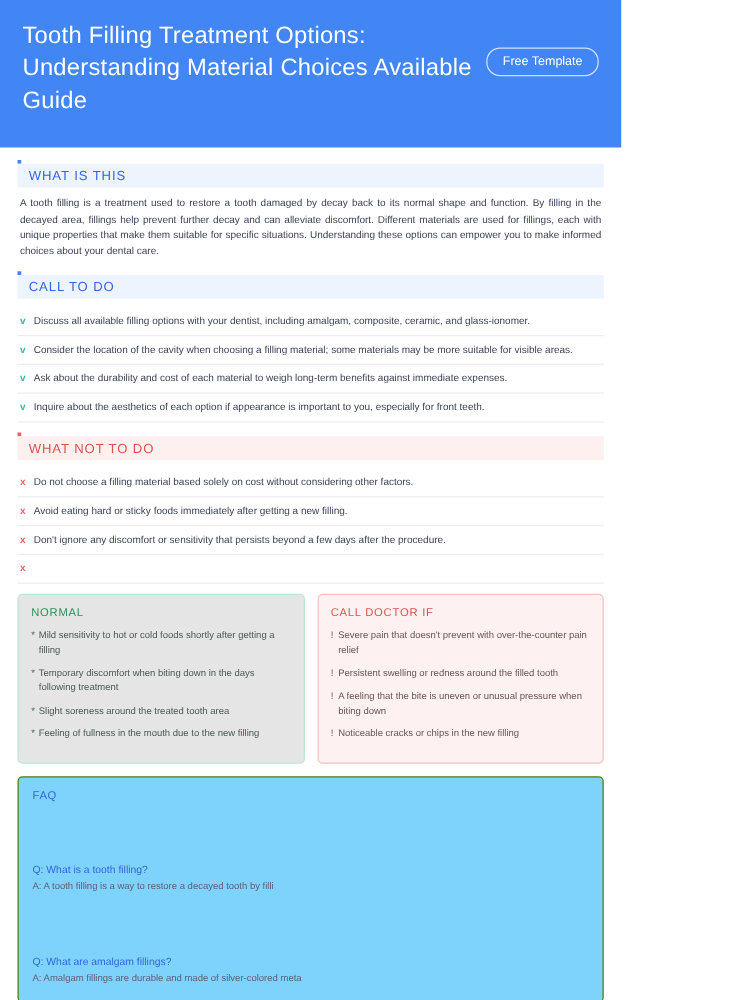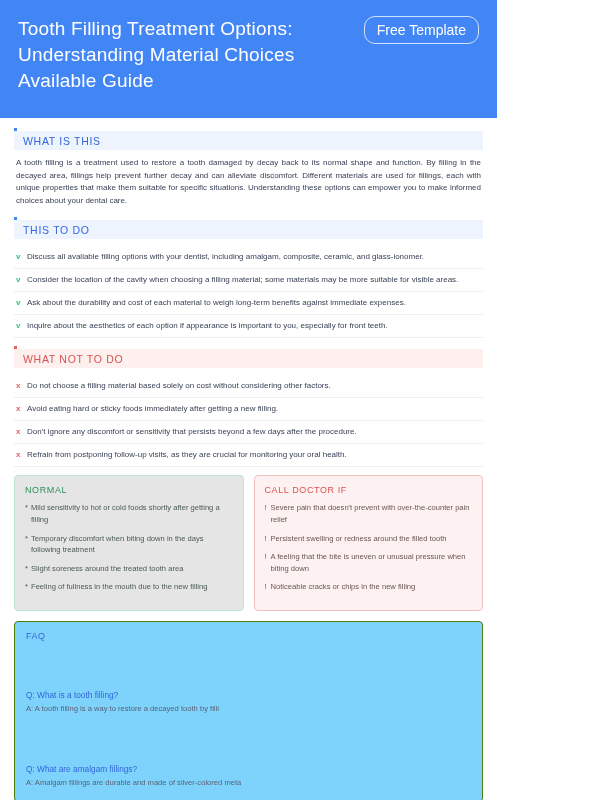--- a/index.html
+++ b/index.html
@@ -40,23 +40,23 @@
     line-height: 26px;
     font-weight: 400;
     letter-spacing: 0.2px;
     max-width: 420px;
   }
 
   .badge {
     border: 1px solid #cfe0ff;
     border-radius: 11px;
     color: #ffffff;
-    font-size: 14px;
+    font-size: 10px;
     padding: 5px 12px;
-    margin-top: 0;
+    margin-top: 22px;
     white-space: nowrap;
     background: transparent;
   }
 
   
   .content {
     flex: 1;
     padding: 10px 14px 0 14px;
   }
 
@@ -219,21 +219,21 @@
   <div class="content">
 
     <div class="sec-head sec-blue">
       <div class="accent"></div>
       <div class="bar">WHAT IS THIS</div>
     </div>
     <div class="para">A tooth filling is a treatment used to restore a tooth damaged by decay back to its normal shape and function. By filling in the decayed area, fillings help prevent further decay and can alleviate discomfort. Different materials are used for fillings, each with unique properties that make them suitable for specific situations. Understanding these options can empower you to make informed choices about your dental care.</div>
 
     <div class="sec-head sec-blue">
       <div class="accent"></div>
-      <div class="bar">THIS TO DO</div>
+      <div class="bar">CALL TO DO</div>
     </div>
     <div class="list do">
       <div class="list-item">
         <span class="mark">v</span>
         <span class="txt">Discuss all available filling options with your dentist, including amalgam, composite, ceramic, and glass-ionomer.</span>
       </div>
       <div class="list-item">
         <span class="mark">v</span>
         <span class="txt">Consider the location of the cavity when choosing a filling material; some materials may be more suitable for visible areas.</span>
       </div>
@@ -259,21 +259,20 @@
       <div class="list-item">
         <span class="mark">x</span>
         <span class="txt">Avoid eating hard or sticky foods immediately after getting a new filling.</span>
       </div>
       <div class="list-item">
         <span class="mark">x</span>
         <span class="txt">Don't ignore any discomfort or sensitivity that persists beyond a few days after the procedure.</span>
       </div>
       <div class="list-item">
         <span class="mark">x</span>
-        <span class="txt">Refrain from postponing follow-up visits, as they are crucial for monitoring your oral health.</span>
       </div>
     </div>
 
     <div class="cols">
 
       <div class="box box-normal">
         <div class="box-title">NORMAL</div>
         <div class="box-item">
           <span class="bmark">*</span>
           <span class="btxt">Mild sensitivity to hot or cold foods shortly after getting a filling</span>

